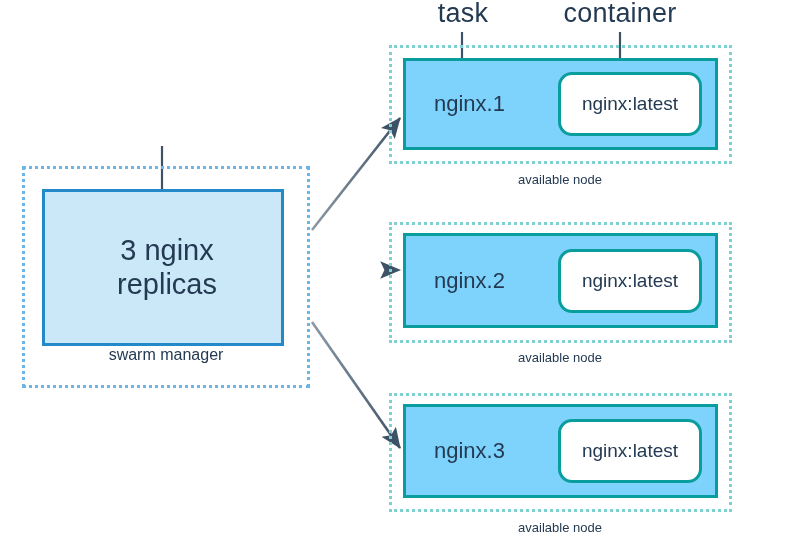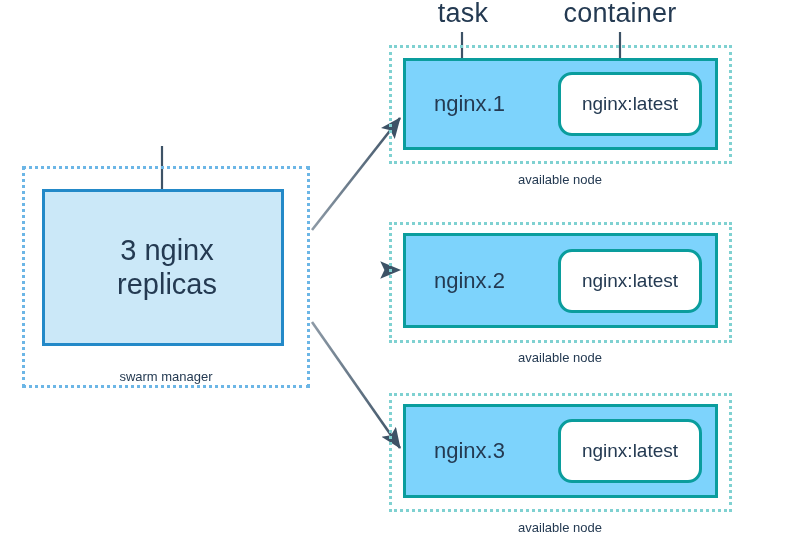--- a/index.html
+++ b/index.html
@@ -66,23 +66,23 @@
   }
   .service-text {
     font-size: 29px;
     line-height: 1.15;
     text-align: center;
     color: #243a52;
   }
   .manager-caption {
     position: absolute;
     left: 166px;
-    top: 369px;
+    top: 346px;
     transform: translateX(-50%);
-    font-size: 13px;
+    font-size: 16px;
     color: #243a52;
     white-space: nowrap;
   }
 
   
   .node-dash {
     position: absolute;
     left: 389px;
     width: 343px;
     border: 3px dotted #7fd1d1;

